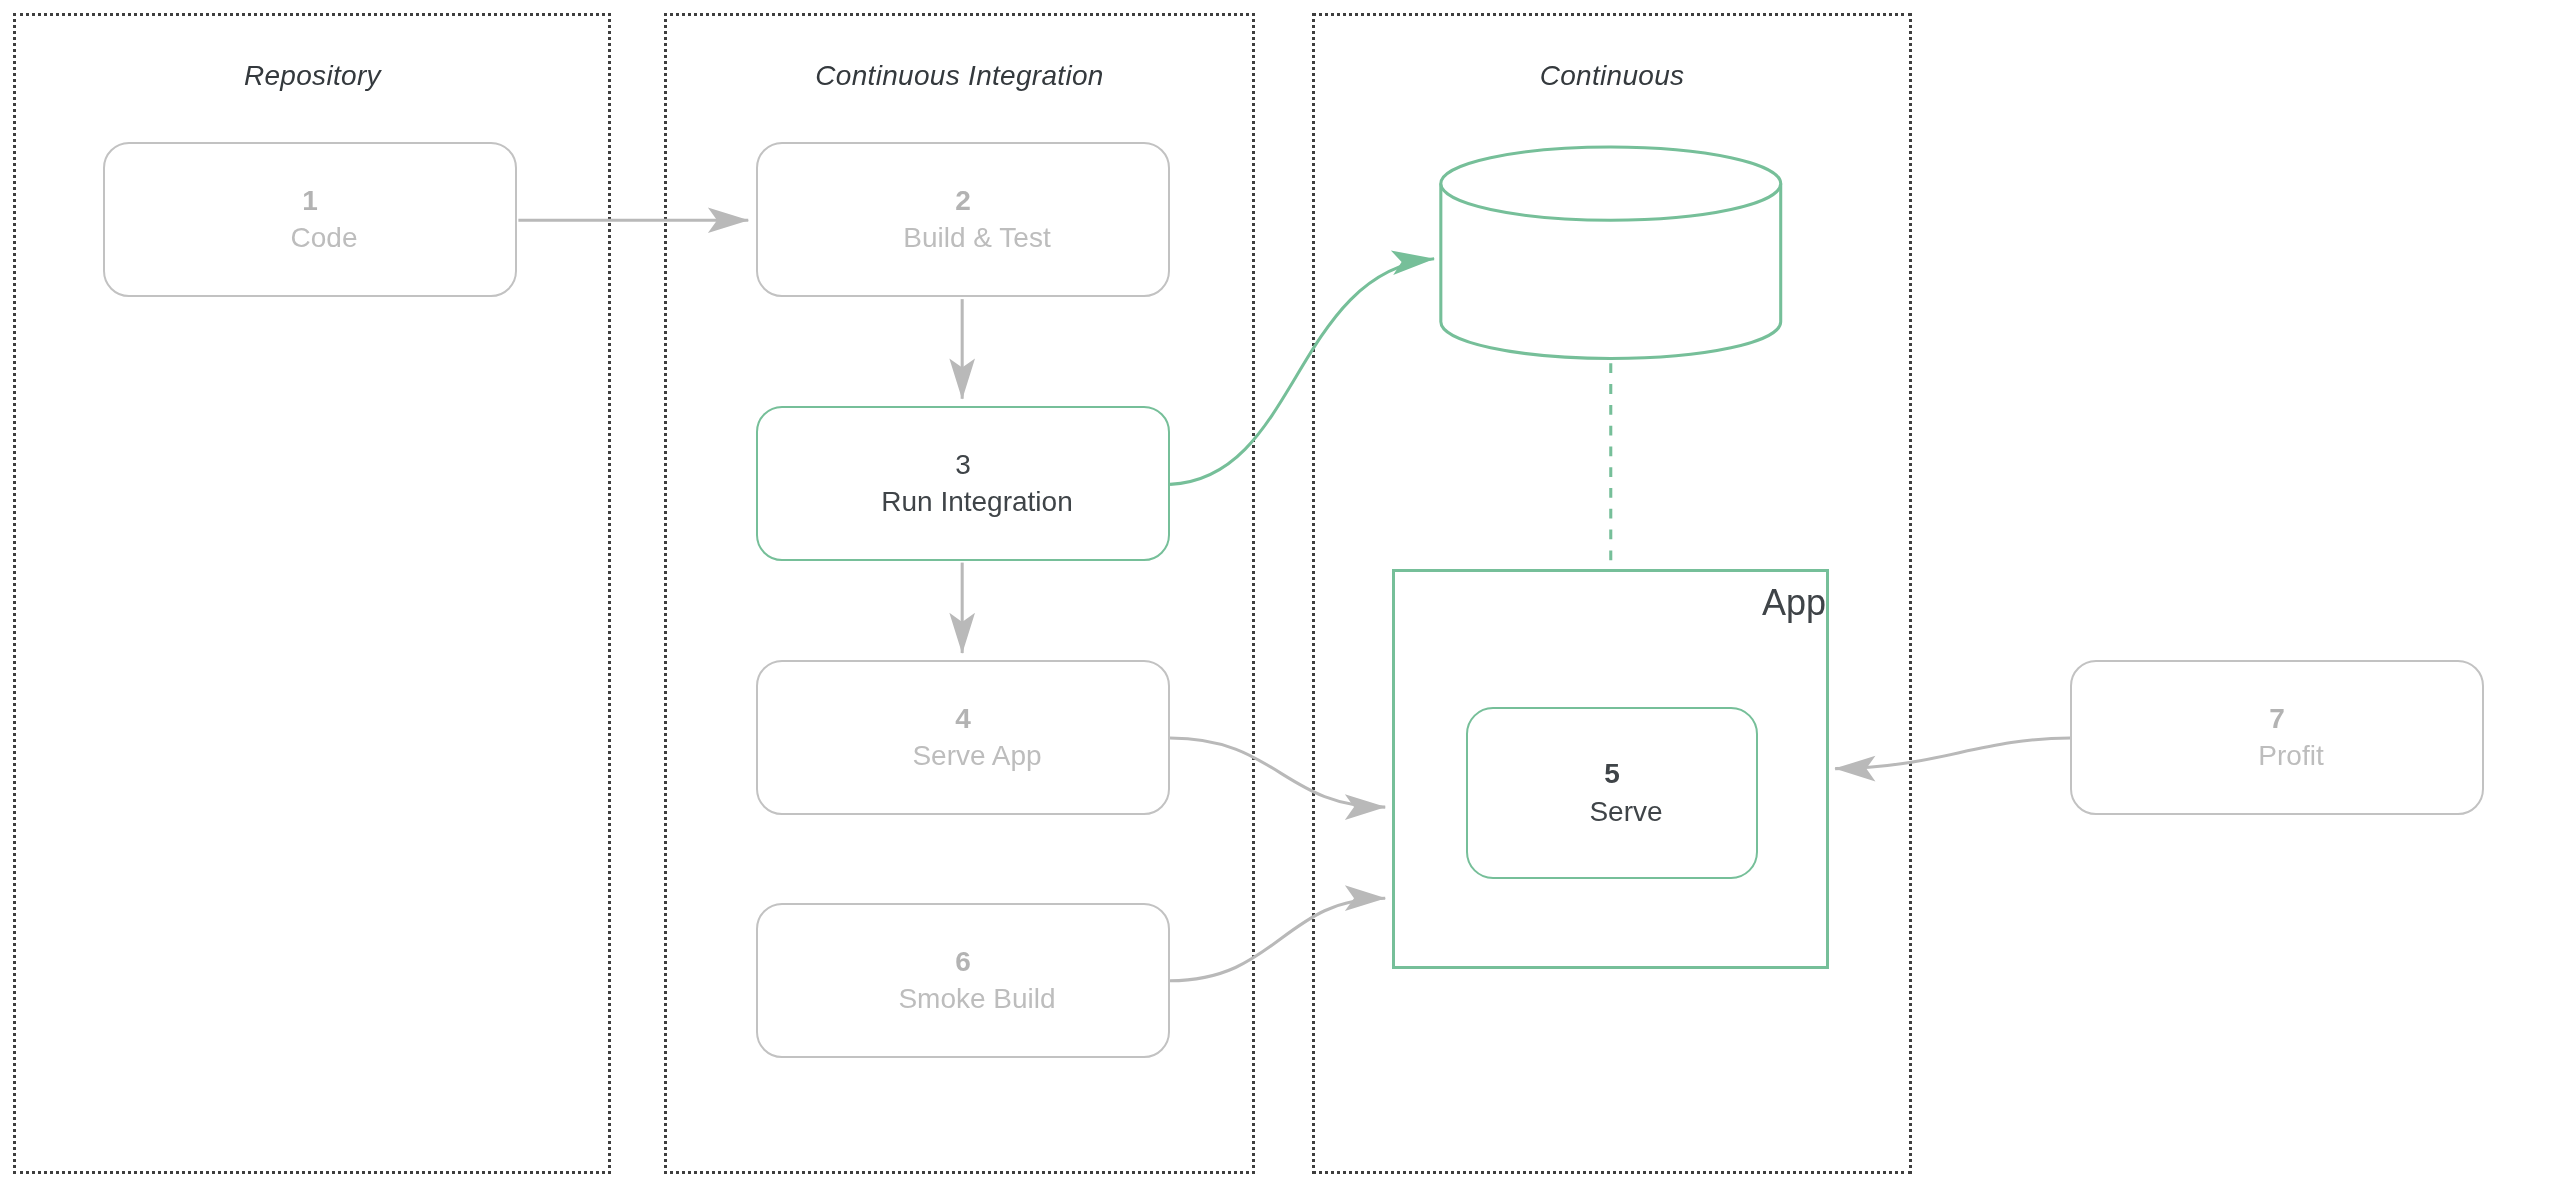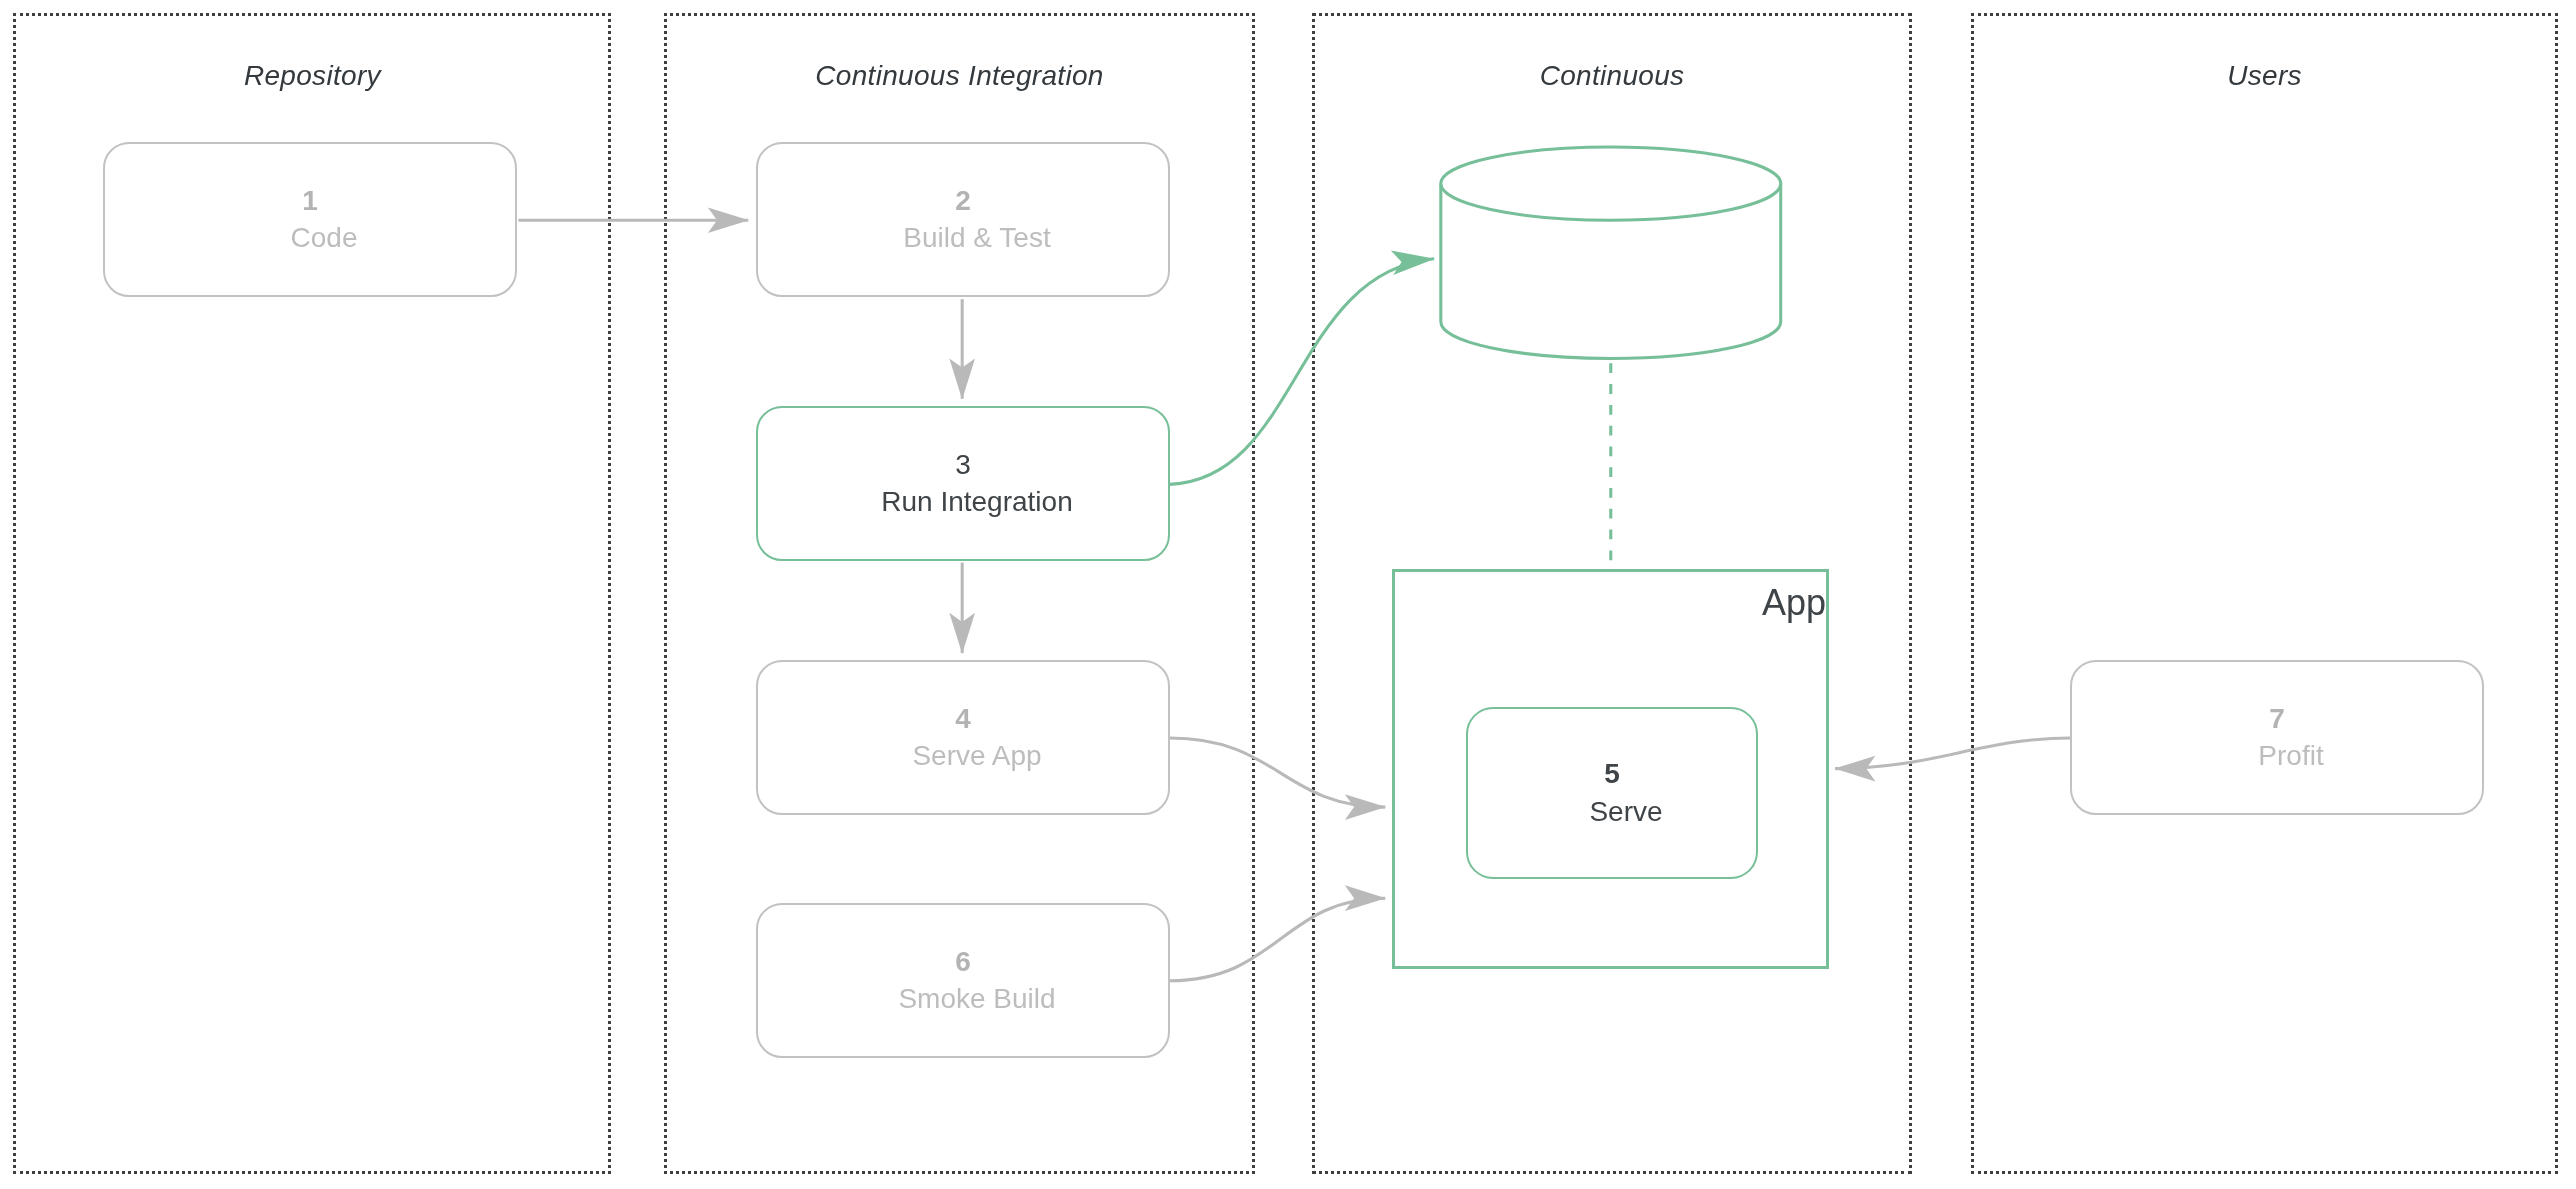--- a/index.html
+++ b/index.html
@@ -45,23 +45,20 @@
 <div class="canvas">
 
   <div class="column" style="left:13.4px;width:598px;">
     <div class="col-header">Repository</div>
   </div>
   <div class="column" style="left:664px;width:591px;">
     <div class="col-header">Continuous Integration</div>
   </div>
   <div class="column" style="left:1312px;width:600px;">
     <div class="col-header">Continuous</div>
-  </div>
-  <div class="column" style="left:1971px;width:587px;">
-    <div class="col-header">Users</div>
   </div>
 
   <svg class="edges" viewBox="0 0 4214 1946">
     <defs>
       <marker id="ah-gray" markerUnits="userSpaceOnUse" markerWidth="72" markerHeight="46" viewBox="0 0 12 7.6" refX="11.4" refY="3.8" orient="auto">
         <path d="M0.4,0.3 L11.6,3.8 L0.4,7.3 L2.9,3.8 Z" fill="#B9B9B9"></path>
       </marker>
       <marker id="ah-green" markerUnits="userSpaceOnUse" markerWidth="76" markerHeight="44" viewBox="0 0 12 7" refX="11.4" refY="3.5" orient="auto">
         <path d="M0.4,0.3 L11.6,3.5 L0.4,6.7 L2.9,3.5 Z" fill="#76BF99"></path>
       </marker>

